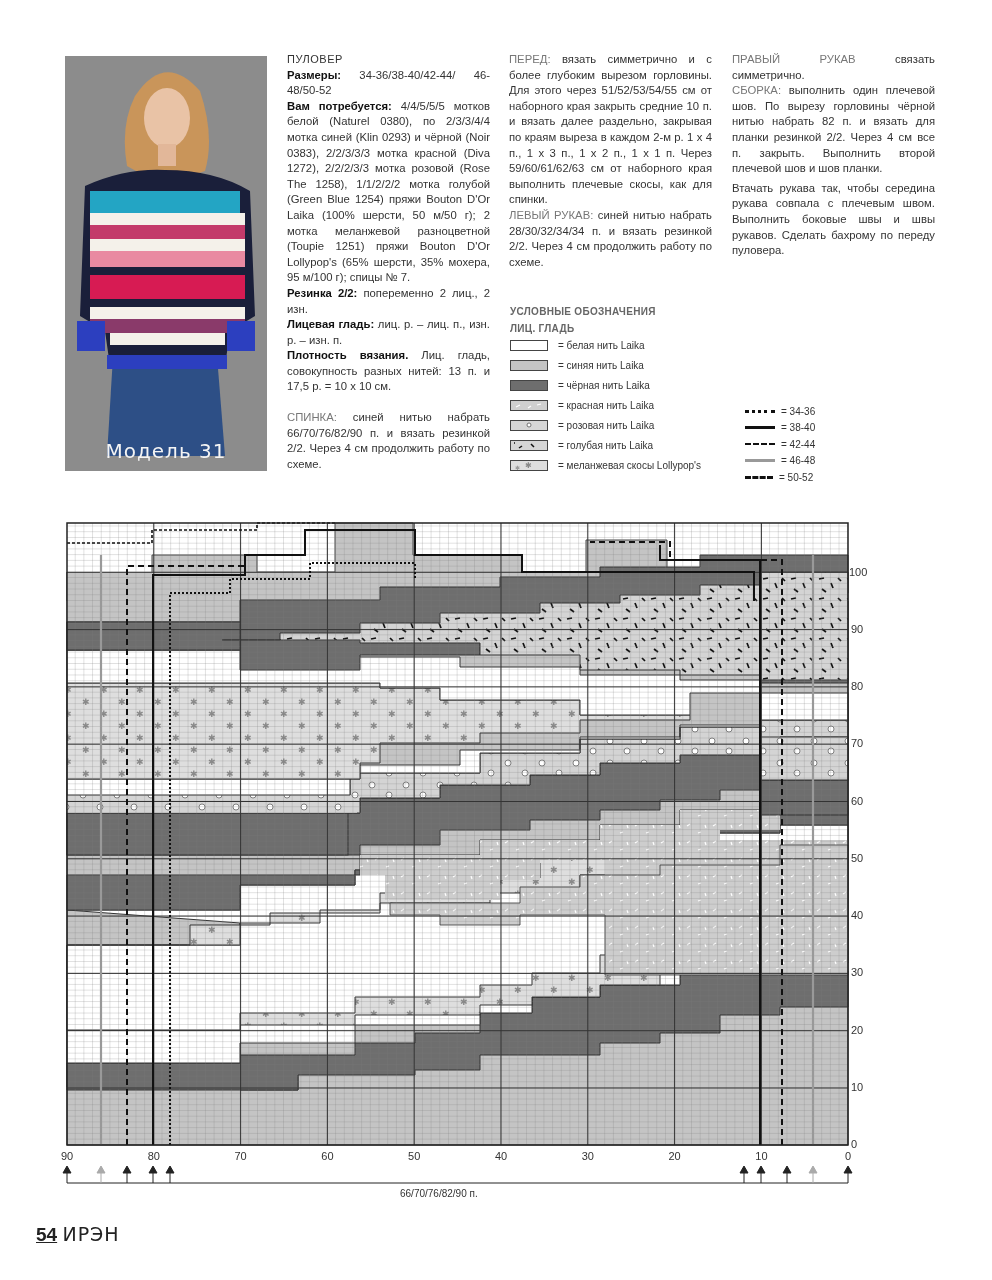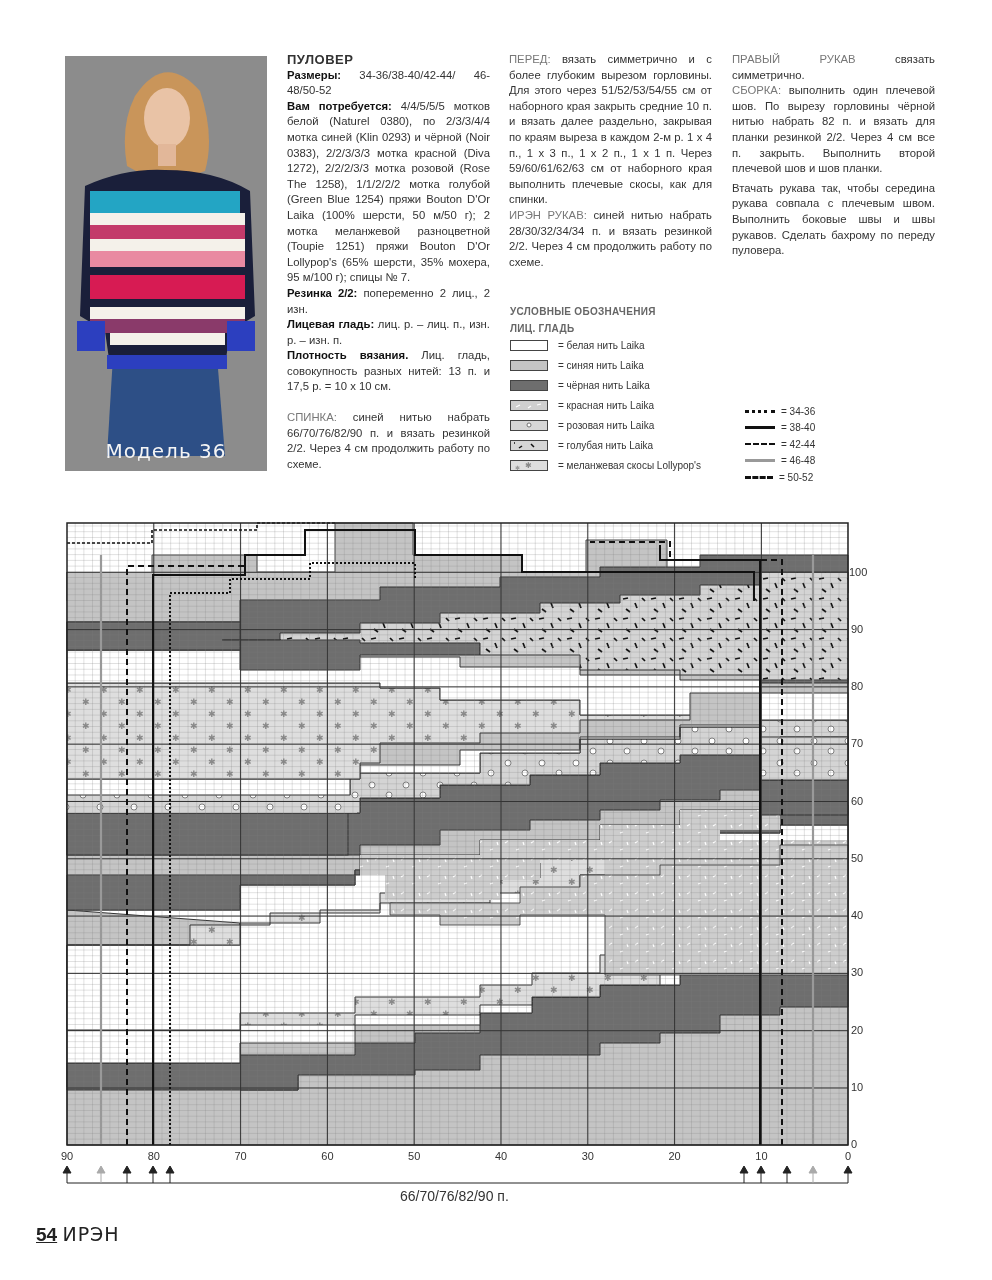--- a/index.html
+++ b/index.html
@@ -7,30 +7,30 @@
   .photo{position:absolute;left:65px;top:56px;width:202px;height:415px;background:#8c8c8c;overflow:hidden;}
   .photo svg{position:absolute;left:0;top:0;}
   .photo-caption{position:absolute;left:0;right:0;bottom:8px;text-align:center;color:#f4f4f4;font-size:20px;letter-spacing:1px;font-family:"DejaVu Sans",sans-serif;font-weight:normal;}
   .col{position:absolute;font-size:11.3px;line-height:15.6px;color:#333;text-align:justify;font-family:"Liberation Sans",sans-serif;}
   .col1{left:287px;top:52px;width:203px;}
   .col2{left:509px;top:52px;width:203px;}
   .col3{left:732px;top:52px;width:203px;}
   .col p{margin:0;}
   .b{font-weight:bold;color:#111;}
   .hg{font-weight:normal;color:#777;}
-  .title{font-weight:bold;font-size:13px;margin-bottom:16px;letter-spacing:.5px;}
+  .title{font-weight:normal;font-size:11px;margin-bottom:16px;letter-spacing:.5px;}
   .legend{position:absolute;left:510px;top:306px;width:230px;font-size:10px;color:#333;}
   .legend-head{font-weight:bold;color:#666;font-size:10px;letter-spacing:.3px;margin-bottom:6px;}
   .legend-row{display:flex;height:20px;}
   .swatch{width:38px;height:11px;border:1.5px solid #444;margin-right:10px;position:relative;box-sizing:border-box;}
   .sizes{position:absolute;left:745px;top:403px;font-size:10px;color:#333;}
   .size-row{display:flex;align-items:center;height:16.5px;}
   .size-line{width:30px;margin-right:6px;height:0;}
   .chart{position:absolute;left:60px;top:515px;}
-  .stitch-note{position:absolute;left:400px;top:1188px;font-size:14px;color:#333;}
+  .stitch-note{position:absolute;left:400px;top:1188px;font-size:10px;color:#333;}
   .footer{position:absolute;left:36px;top:1223px;font-size:19px;color:#222;}
   .footer .num{font-weight:bold;text-decoration:underline;}
   .footer .mag{font-family:"DejaVu Sans",sans-serif;font-weight:normal;letter-spacing:1px;}
 </style>
 </head>
 <body>
 
 <div class="photo">
   <svg width="202" height="415" viewBox="0 0 202 415">
 
@@ -51,39 +51,39 @@
     <rect x="25" y="219" width="155" height="24" fill="#d71b53"></rect>
     <rect x="25" y="243" width="155" height="8" fill="#1a1f3a"></rect>
     <rect x="25" y="251" width="155" height="12" fill="#f4f1ea"></rect>
     <rect x="25" y="263" width="155" height="14" fill="#8a3a6a"></rect>
     <rect x="45" y="277" width="115" height="12" fill="#f4f1ea"></rect>
     <rect x="45" y="289" width="115" height="10" fill="#1a1f3a"></rect>
     <rect x="42" y="299" width="120" height="14" fill="#2c3fbf"></rect>
     <rect x="12" y="265" width="28" height="30" fill="#2c3fbf"></rect>
     <rect x="162" y="265" width="28" height="30" fill="#2c3fbf"></rect>
   </svg>
-  <div class="photo-caption">Модель 36</div>
+  <div class="photo-caption">Модель 31</div>
 </div>
 
 <div class="col col1">
   <p class="title">ПУЛОВЕР</p>
   <p><span class="b">Размеры:</span> <span>34-36/38-40/42-44/ 46-48/50-52</span></p>
   <p><span class="b">Вам потребуется:</span> <span>4/4/5/5/5 мотков белой (Naturel 0380), по 2/3/3/4/4 мотка синей (Klin 0293) и чёрной (Noir 0383), 2/2/3/3/3 мотка красной (Diva 1272), 2/2/2/3/3 мотка розовой (Rose The 1258), 1/1/2/2/2 мотка голубой (Green Blue 1254) пряжи Bouton D'Or Laika (100% шерсти, 50 м/50 г); 2 мотка меланжевой разноцветной (Toupie 1251) пряжи Bouton D'Or Lollypop's (65% шерсти, 35% мохера, 95 м/100 г); спицы № 7.</span></p>
   <p><span class="b">Резинка 2/2:</span> <span>попеременно 2 лиц., 2 изн.</span></p>
   <p><span class="b">Лицевая гладь:</span> <span>лиц. р. – лиц. п., изн. р. – изн. п.</span></p>
   <p><span class="b">Плотность вязания.</span> <span>Лиц. гладь, совокупность разных нитей: 13 п. и 17,5 р. = 10 x 10 см.</span></p>
   <p style="margin-top:15px"><span class="hg">СПИНКА:</span> <span>синей нитью набрать 66/70/76/82/90 п. и вязать резинкой 2/2. Через 4 см продолжить работу по схеме.</span></p>
 </div>
 
 <div class="col col2" style="top:-10px">
   <p style="visibility:hidden">.</p>
 </div>
 <div class="col col2">
   <p><span class="hg">ПЕРЕД:</span> <span>вязать симметрично и с более глубоким вырезом горловины. Для этого через 51/52/53/54/55 см от наборного края закрыть средние 10 п. и вязать далее раздельно, закрывая по краям выреза в каждом 2-м р. 1 х 4 п., 1 х 3 п., 1 х 2 п., 1 х 1 п. Через 59/60/61/62/63 см от наборного края выполнить плечевые скосы, как для спинки.</span></p>
-  <p><span class="hg">ИРЭН РУКАВ:</span> <span>синей нитью набрать 28/30/32/34/34 п. и вязать резинкой 2/2. Через 4 см продолжить работу по схеме.</span></p>
+  <p><span class="hg">ЛЕВЫЙ РУКАВ:</span> <span>синей нитью набрать 28/30/32/34/34 п. и вязать резинкой 2/2. Через 4 см продолжить работу по схеме.</span></p>
 </div>
 
 <div class="col col3">
   <p><span class="hg">ПРАВЫЙ РУКАВ</span> <span>связать симметрично.</span></p>
   <p><span class="hg">СБОРКА:</span> <span>выполнить один плечевой шов. По вырезу горловины чёрной нитью набрать 82 п. и вязать для планки резинкой 2/2. Через 4 см все п. закрыть. Выполнить второй плечевой шов и шов планки.</span></p>
   <p style="margin-top:4px">Втачать рукава так, чтобы середина рукава совпала с плечевым швом. Выполнить боковые швы и швы рукавов. Сделать бахрому по переду пуловера.</p>
 </div>
 
 <div class="legend">
   <div class="legend-head">УСЛОВНЫЕ ОБОЗНАЧЕНИЯ</div>

